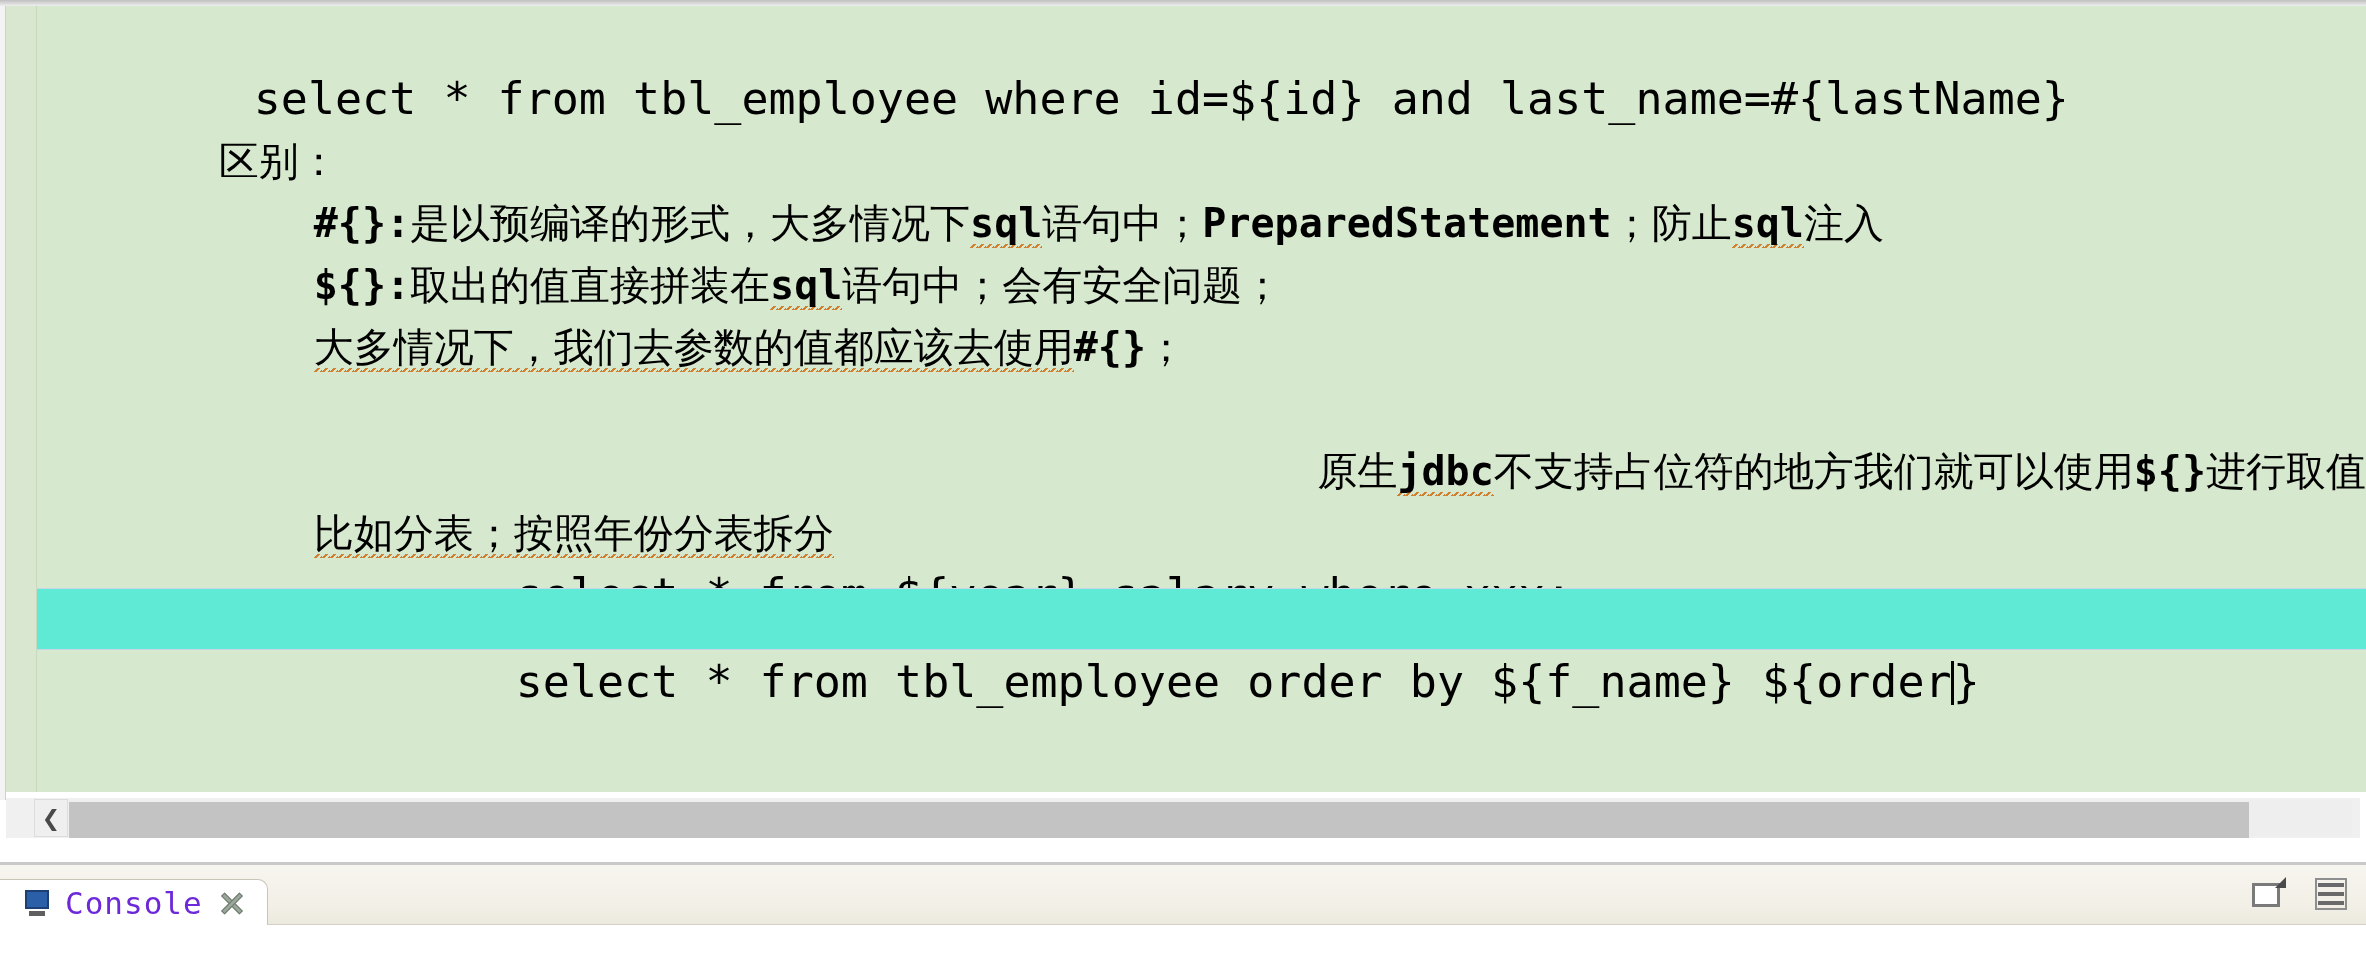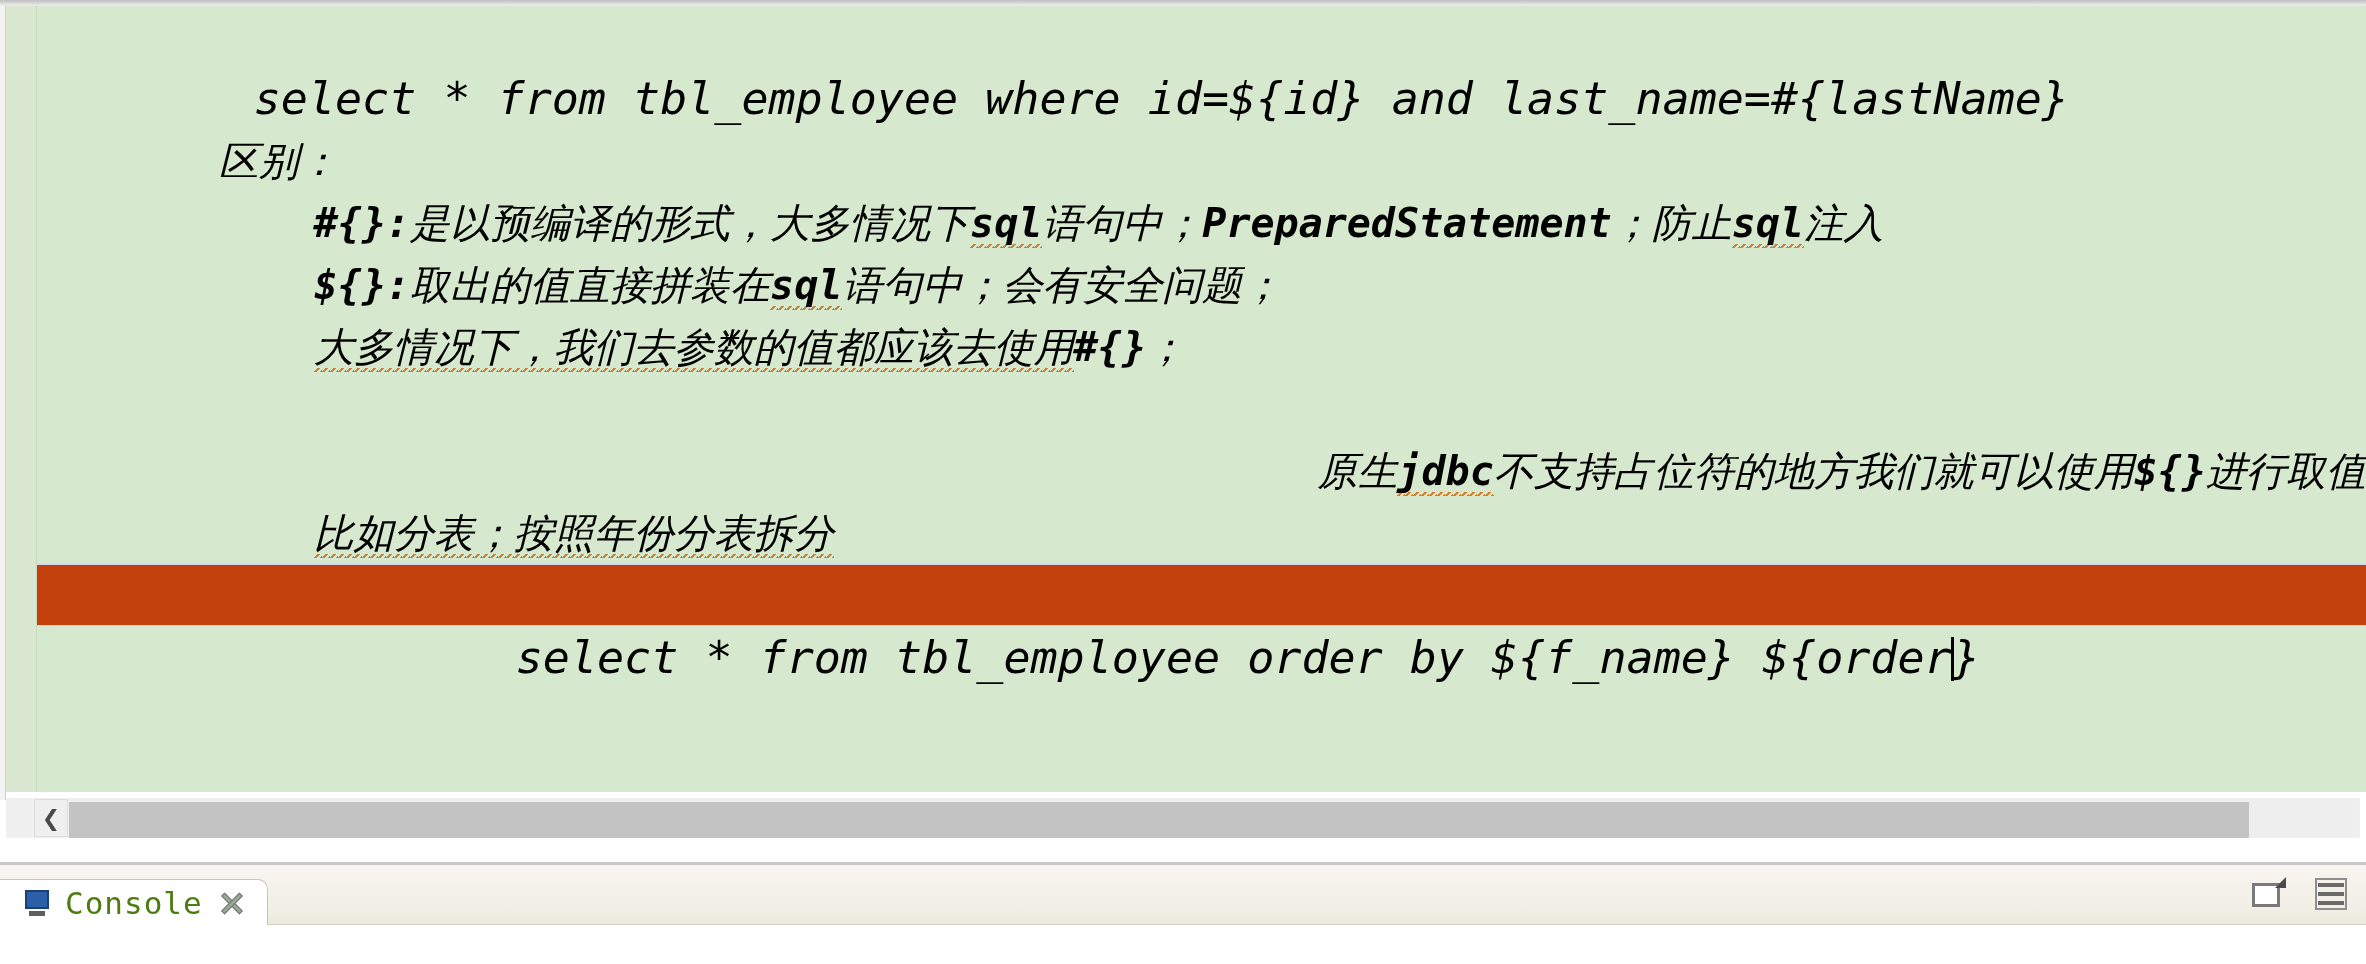--- a/index.html
+++ b/index.html
@@ -58,39 +58,39 @@
   }
   .code-line {
     position: relative;
     height: 62px;
     line-height: 62px;
     white-space: pre;
     color: #000000;
     font-family: "DejaVu Sans Mono", "Liberation Mono", monospace;
     font-size: 45px;
     letter-spacing: 0px;
-    font-style: italic;
   }
   .code-line.mono {
     font-family: "DejaVu Sans Mono", "Liberation Mono", monospace;
   }
   .code-line.cjk {
     font-family: "DejaVu Sans", "Liberation Sans", sans-serif;
     font-size: 40px;
   }
   .code-line.cjk .mono-run {
     font-family: "DejaVu Sans Mono", "Liberation Mono", monospace;
     font-weight: bold;
     font-size: 40px;
   }
   .code-line.current {
-    background: #c2410c;
+    background: #5eead4;
     border-top: 1px solid #c8d7e8;
     border-bottom: 1px solid #c8d7e8;
     box-sizing: border-box;
+    margin-top: 24px;
   }
   .caret {
     display: inline-block;
     width: 3px;
     height: 44px;
     background: #000;
     vertical-align: -8px;
     margin: 0 -1px;
   }
   .squig {
@@ -178,21 +178,21 @@
     border-bottom: none;
     border-radius: 0 10px 0 0;
     box-sizing: border-box;
     display: flex;
     align-items: center;
     gap: 14px;
   }
   .console-tab-label {
     font-family: "DejaVu Sans Mono", "Liberation Mono", monospace;
     font-size: 31px;
-    color: #4d7c0f;
+    color: #6d28d9;
     letter-spacing: 1px;
   }
   .console-icon {
     width: 28px; height: 28px;
     position: relative;
     flex: 0 0 auto;
   }
   .console-icon .scr {
     position: absolute;
     left: 2px; top: 1px;

